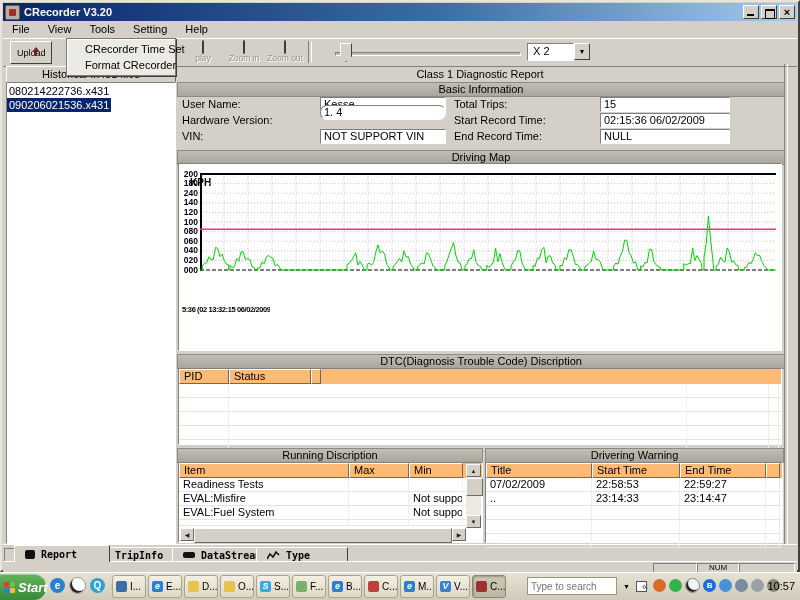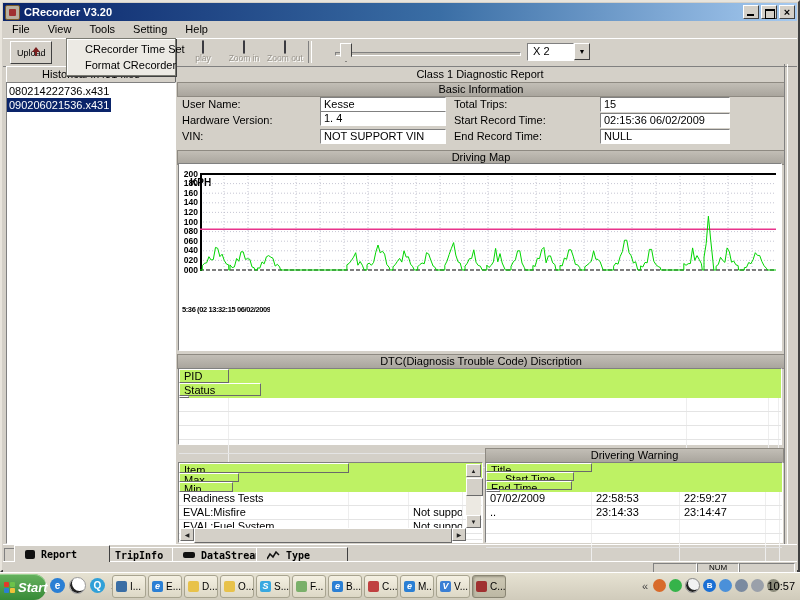--- a/index.html
+++ b/index.html
@@ -65,21 +65,21 @@
     padding:0 3px;font-size:11px;line-height:13px;white-space:nowrap;overflow:hidden;}
   
   .chartpanel{position:absolute;left:1px;top:99px;width:602px;height:186px;background:#fff;
     border:1px solid;border-color:#808080 #fff #fff #808080;}
   .ylab{position:absolute;left:0;width:19px;text-align:right;font-size:8.5px;font-weight:bold;line-height:9px;}
   .kph{position:absolute;left:11px;top:13px;font-size:10px;font-weight:bold;}
   #chart-svg{position:absolute;left:21px;top:9px;}
   .xts{position:absolute;top:141px;font-size:7.5px;font-weight:bold;letter-spacing:-0.4px;white-space:nowrap;overflow:hidden;}
   
   .tbl{position:absolute;background:#fff;border:1px solid;border-color:#808080 #fff #fff #808080;}
-  .thead{display:flex;height:29px;background:#bef264;flex-direction:column;}
+  .thead{display:flex;height:15px;background:#fdba74;}
   .thcell{border:1px solid;border-color:#fff #6a6a6a #6a6a6a #fff;padding:0 4px;line-height:13px;font-size:11px;
     overflow:hidden;white-space:nowrap;box-sizing:border-box;}
   .trow{display:flex;height:13px;border-bottom:1px solid #e4e4e4;}
   .tcell{padding:0 4px;line-height:12px;font-size:11px;white-space:nowrap;overflow:hidden;box-sizing:border-box;border-right:1px solid #eee;}
   .sb-btn{background:#d4d0c8;border:1px solid;border-color:#fff #6a6a6a #6a6a6a #fff;
     font-size:6px;text-align:center;padding:0;line-height:12px;color:#222;box-sizing:border-box;}
   .vscroll{position:absolute;right:1px;top:1px;width:15px;bottom:14px;background:#ece9e2;}
   .vscroll .up{position:absolute;top:0;left:0;width:15px;height:13px;}
   .vscroll .dn{position:absolute;bottom:0;left:0;width:15px;height:13px;}
   .vthumb{position:absolute;top:14px;left:0;width:15px;height:16px;background:#d4d0c8;border:1px solid;border-color:#fff #6a6a6a #6a6a6a #fff;}
@@ -183,37 +183,37 @@
         <div class="fitem sel">090206021536.x431</div>
       </div>
 
     <div class="report">
       <div class="rtitle">Class 1 Diagnostic Report</div>
       <div class="bar3d" style="top:18px;">Basic Information</div>
       <div id="fields">
           <div class="flabel" style="left: 5px; top: 34px;">User Name:</div>
           <div class="fld" style="left: 143px; top: 33px; width: 118px;">Kesse</div>
           <div class="flabel" style="left: 5px; top: 50px;">Hardware Version:</div>
-          <div class="fld" style="left: 143px; top: 47px; width: 118px;">1. 4</div>
+          <div class="fld" style="left: 143px; top: 41px; width: 118px; border-radius: 7px;">1. 4</div>
           <div class="flabel" style="left: 5px; top: 66px;">VIN:</div>
           <div class="fld" style="left: 143px; top: 65px; width: 118px;">NOT SUPPORT VIN</div>
           <div class="flabel" style="left: 277px; top: 34px;">Total Trips:</div>
           <div class="fld" style="left: 423px; top: 33px; width: 122px;">15</div>
           <div class="flabel" style="left: 277px; top: 50px;">Start Record Time:</div>
           <div class="fld" style="left: 423px; top: 49px; width: 122px;">02:15:36 06/02/2009</div>
           <div class="flabel" style="left: 277px; top: 66px;">End Record Time:</div>
           <div class="fld" style="left: 423px; top: 65px; width: 122px;">NULL</div>
         </div>
       <div class="bar3d" style="top:86px;">Driving Map</div>
 
       <div class="chartpanel">
         <div id="ylabels">
             <div class="ylab" style="top: 5.5px;">200</div>
             <div class="ylab" style="top: 15.1px;">180</div>
-            <div class="ylab" style="top: 24.7px;">160</div>
+            <div class="ylab" style="top: 24.7px;">240</div>
             <div class="ylab" style="top: 34.3px;">140</div>
             <div class="ylab" style="top: 43.9px;">120</div>
             <div class="ylab" style="top: 53.5px;">100</div>
             <div class="ylab" style="top: 63.1px;">080</div>
             <div class="ylab" style="top: 72.7px;">060</div>
             <div class="ylab" style="top: 82.3px;">040</div>
             <div class="ylab" style="top: 91.9px;">020</div>
             <div class="ylab" style="top: 101.5px;">000</div>
           </div>
         <div class="kph">KPH</div>
@@ -293,20 +293,21 @@
             </div>
             <div class="trow">
               <div class="tcell" style="width: 50px;"></div>
               <div class="tcell" style="width: 458px;"></div>
               <div class="tcell" style="width: 82px;"></div>
               <div class="tcell" style="width: 10px;"></div>
             </div>
           </div>
       </div>
 
+      <div class="bar3d" style="top:384px;width:304px;">Running Discription</div>
       <div class="tbl" style="left:1px;top:398px;width:303px;height:79px;">
         <div class="thead" id="run-head">
             <div class="thcell" style="width: 170px;">Item</div>
             <div class="thcell" style="width: 60px;">Max</div>
             <div class="thcell" style="width: 54px;">Min</div>
           </div>
         <div id="run-body">
             <div class="trow">
               <div class="tcell" style="width: 170px;">Readiness Tests</div>
               <div class="tcell" style="width: 60px;"></div>
@@ -337,21 +338,21 @@
           <button class="sb-btn lt">◀</button>
           <span class="hthumb"></span>
           <button class="sb-btn rt">▶</button>
         </div>
       </div>
 
       <div class="bar3d" style="left:308px;top:384px;width:297px;">Drivering Warning</div>
       <div class="tbl" style="left:308px;top:398px;width:296px;height:79px;">
         <div class="thead" id="warn-head">
             <div class="thcell" style="width: 106px;">Title</div>
-            <div class="thcell" style="width: 88px; text-align: center;">Start Time</div>
+            <div class="thcell" style="width: 88px;">Start Time</div>
             <div class="thcell" style="width: 86px;">End Time</div>
             <div class="thcell" style="width: 14px;"></div>
           </div>
         <div id="warn-body">
             <div class="trow">
               <div class="tcell" style="width: 106px;">07/02/2009</div>
               <div class="tcell" style="width: 88px;">22:58:53</div>
               <div class="tcell" style="width: 86px;">22:59:27</div>
               <div class="tcell" style="width: 14px;"></div>
             </div>
@@ -470,20 +471,25 @@
         </button>
         <button class="taskbtn">
           <span class="tico" style="background: rgb(58, 127, 212);">V</span>
           <span>V...</span>
         </button>
         <button class="taskbtn active">
           <span class="tico" style="background: rgb(160, 48, 48);"></span>
           <span>C...</span>
         </button>
       </span>
+    <span class="search-dock">
+      <input class="search-input" placeholder="Type to search" style="">
+      <button class="dockbtn">▼</button>
+      <span class="dock-sq"></span>
+    </span>
     <span class="tray" id="tray">
       <button class="chev">«</button>
     <span class="trayico" style="background: rgb(216, 106, 42);"></span>
         <span class="trayico" style="background: rgb(53, 179, 74);"></span>
         <span class="trayico" style="background: rgb(242, 242, 242); border: 1px solid rgb(136, 136, 136); box-shadow: rgb(34, 34, 34) 2px -2px 0px inset;"></span>
         <span class="trayico" style="background: rgb(26, 111, 212);">B</span>
         <span class="trayico" style="background: rgb(74, 144, 217);"></span>
         <span class="trayico" style="background: rgb(122, 138, 160);"></span>
         <span class="trayico" style="background: rgb(154, 160, 170);"></span>
         <span class="trayico" style="background: rgb(138, 138, 122);"></span>

